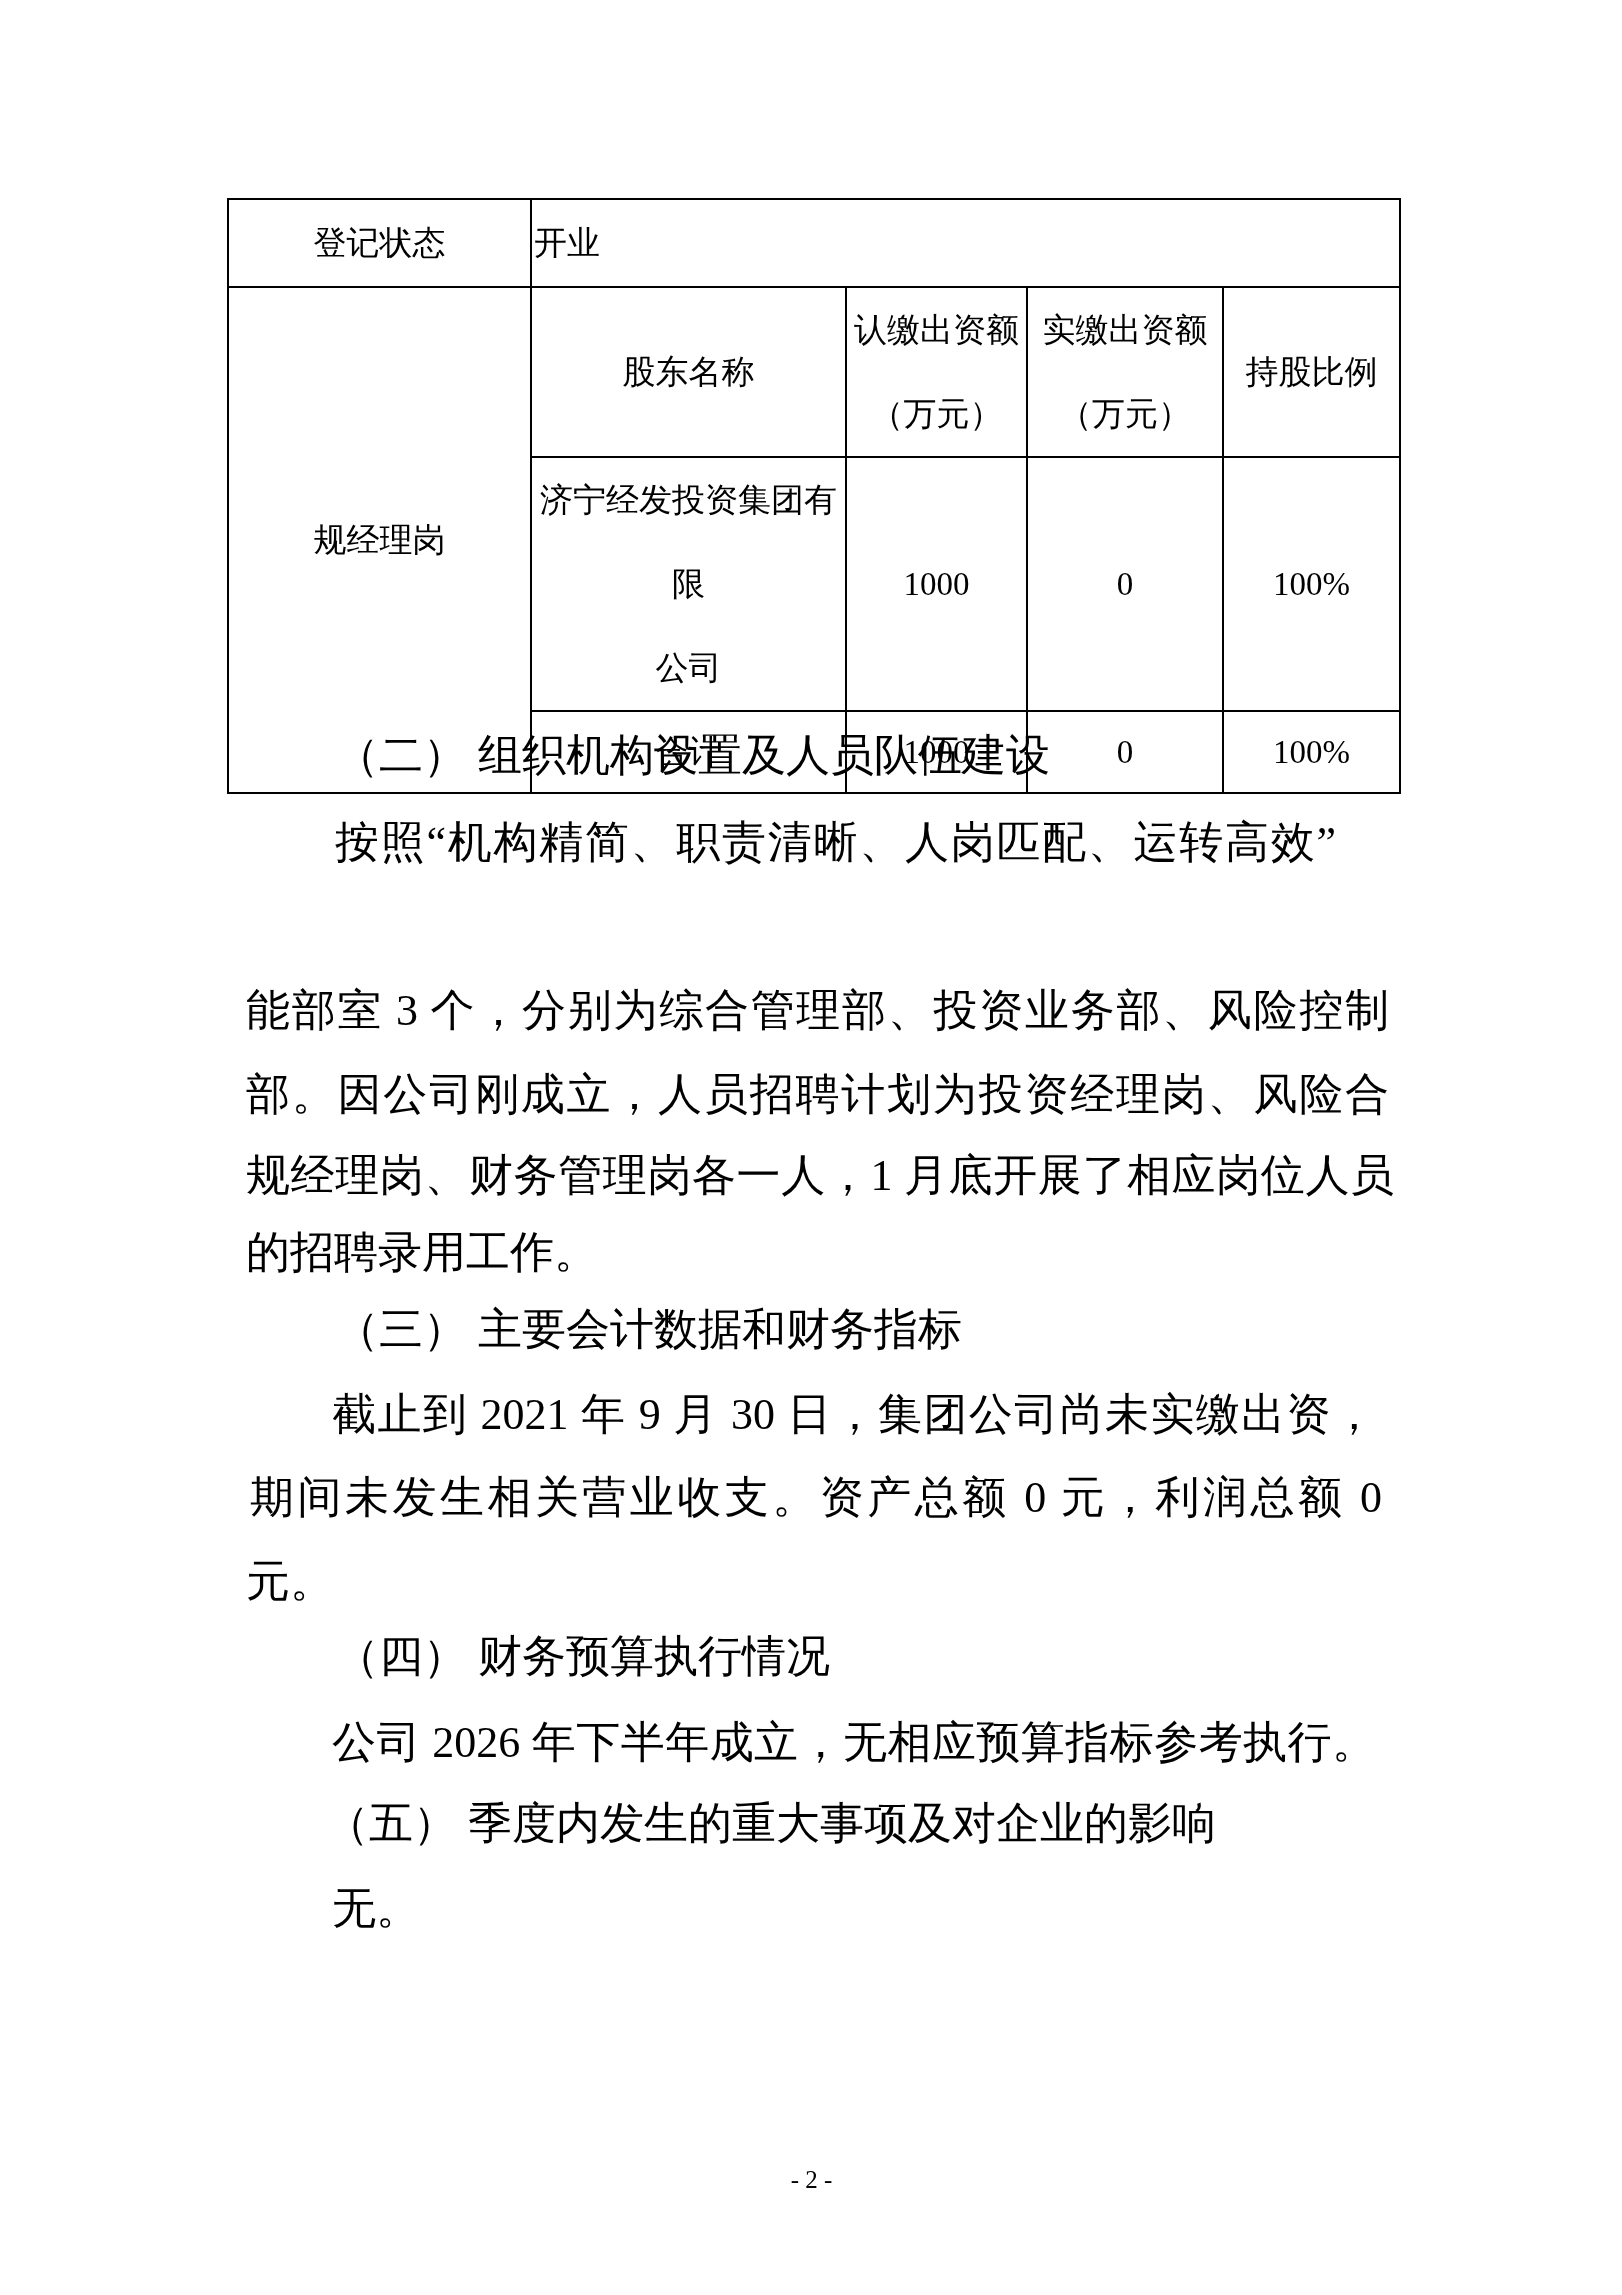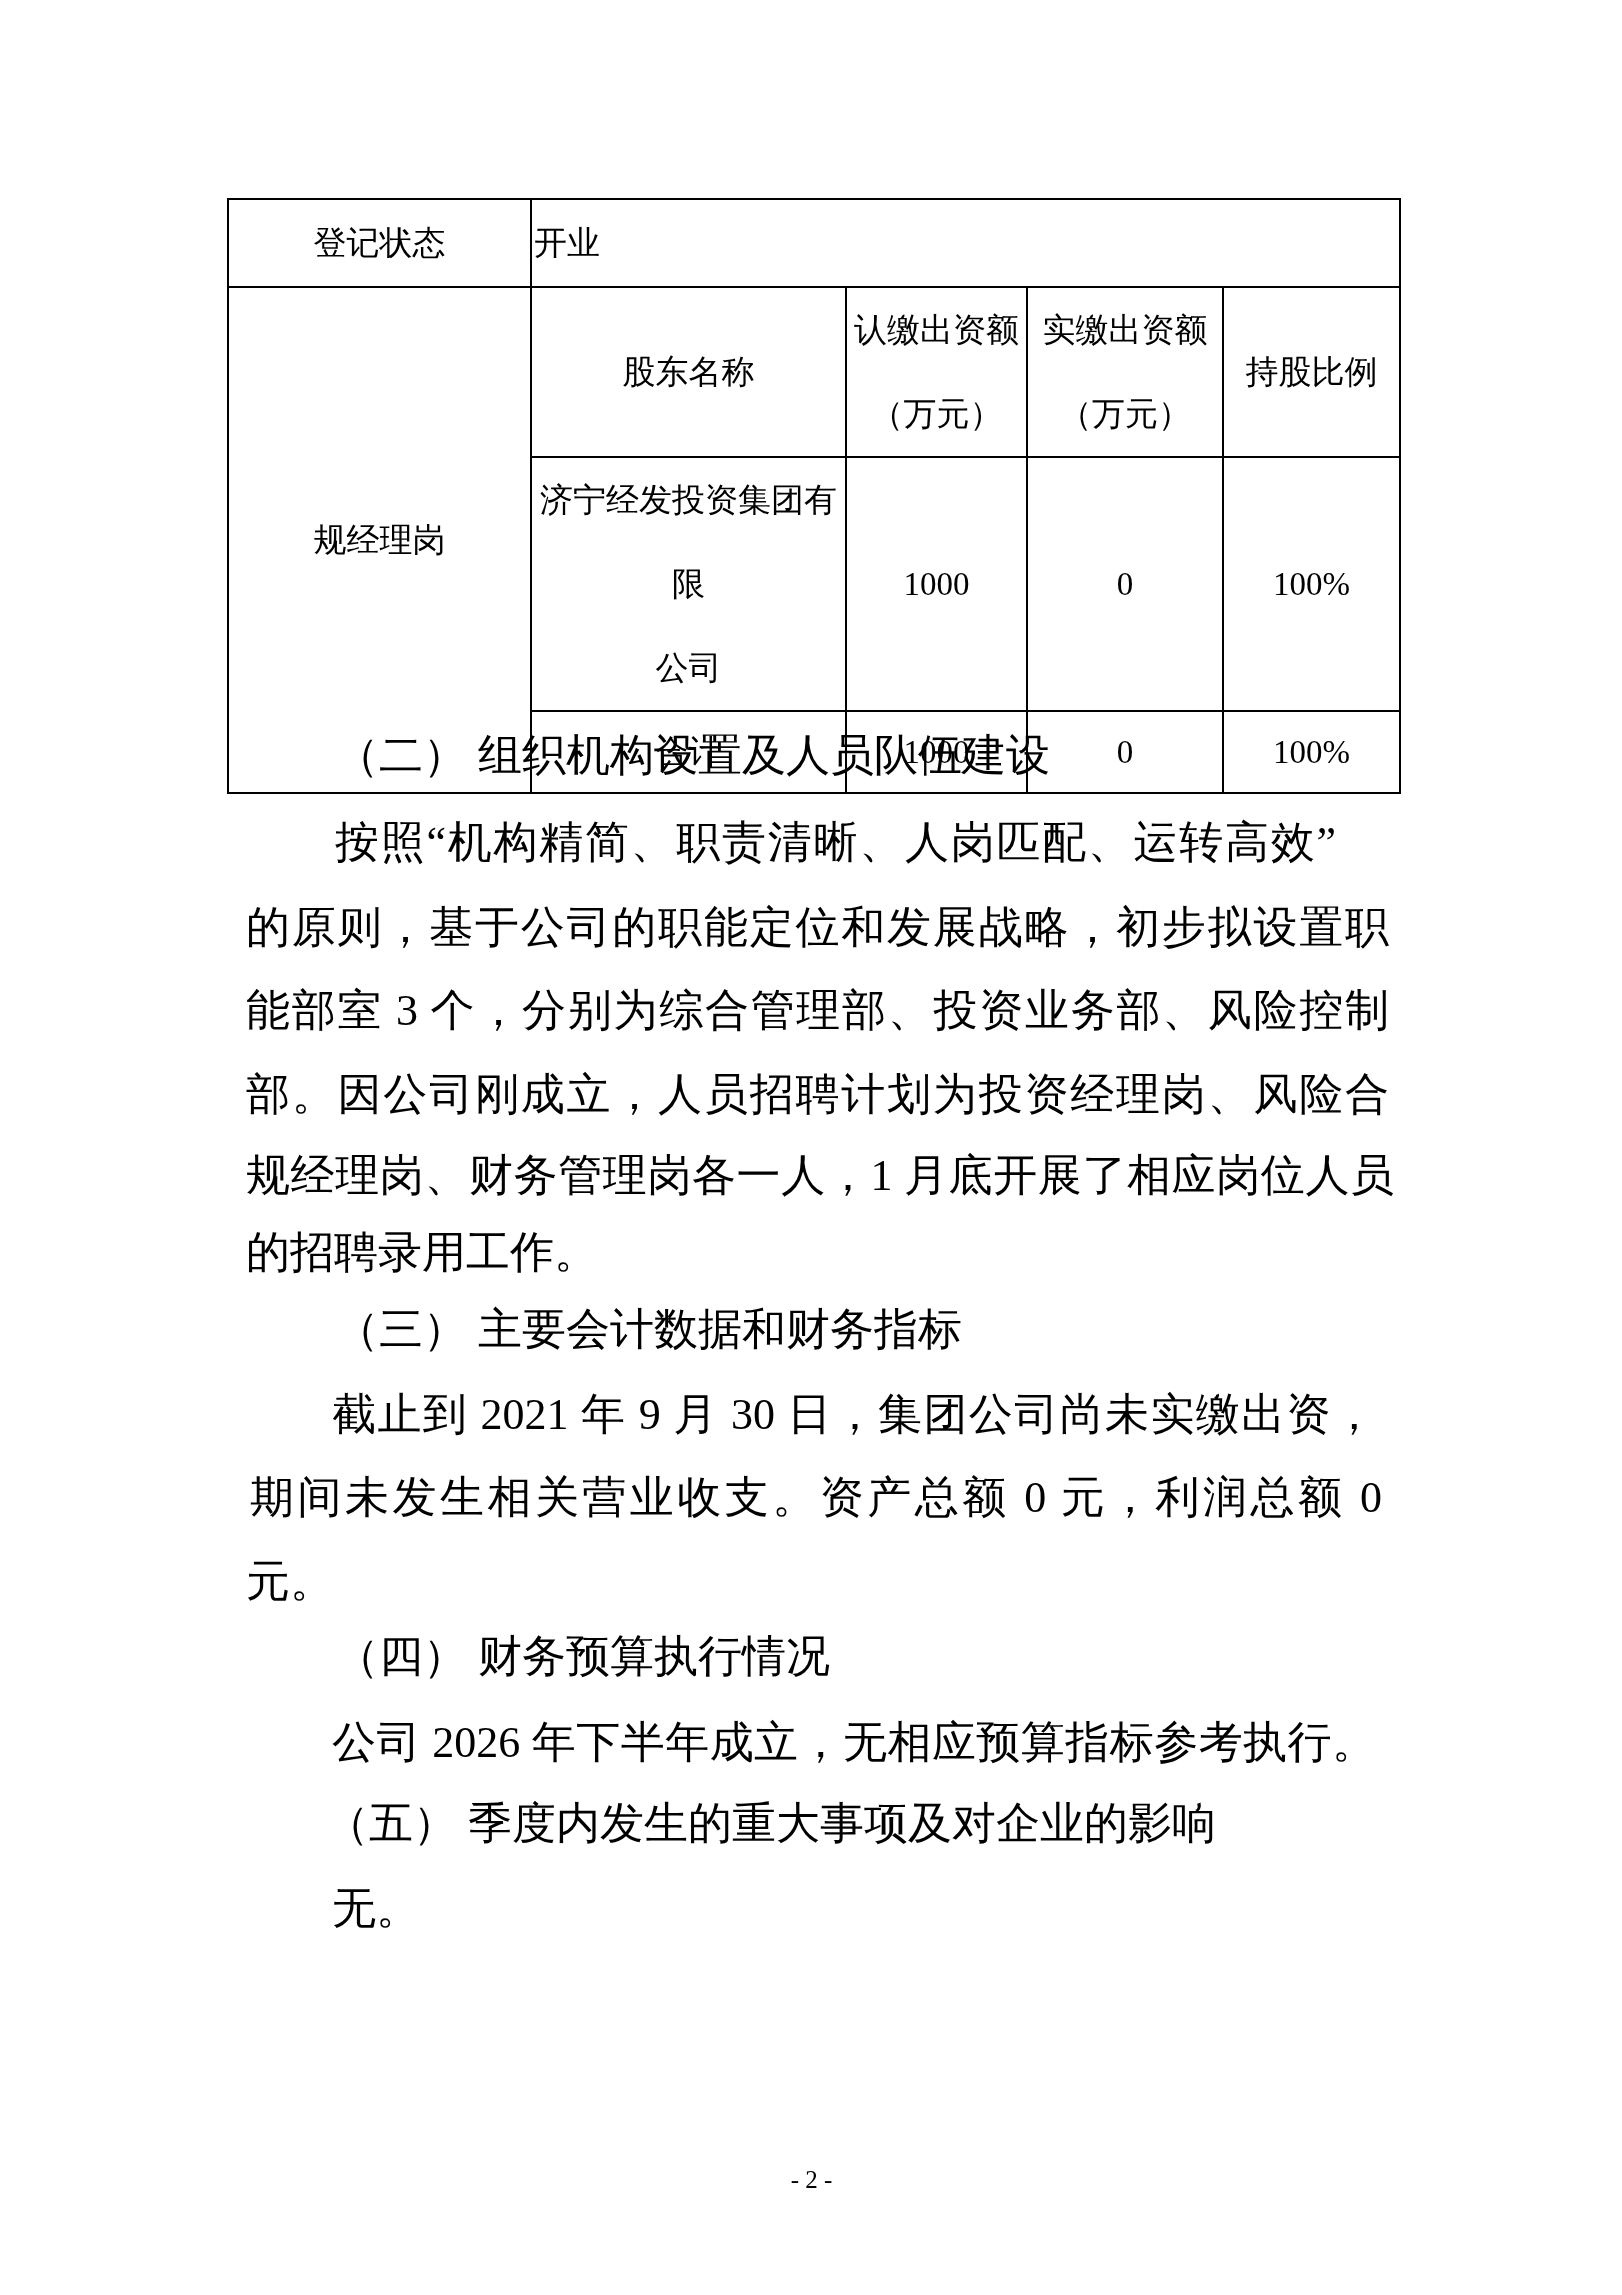--- a/index.html
+++ b/index.html
@@ -80,21 +80,20 @@
         <td>合计</td>
         <td>1000</td>
         <td>0</td>
         <td>100%</td>
       </tr>
     </tbody>
   </table>
 
   <div class="line" style="top:713px;left:335px;">（二） 组织机构设置及人员队伍建设</div>
   <div class="line j" style="top:800px;left:335px;width:1001px;">按照“机构精简、职责清晰、人岗匹配、运转高效”</div>
-  <div class="line j" style="top:885px;left:246px;width:1143px;">的原则，基于公司的职能定位和发展战略，初步拟设置职</div>
   <div class="line j" style="top:968px;left:246px;width:1143px;">能部室 3 个，分别为综合管理部、投资业务部、风险控制</div>
   <div class="line j" style="top:1052px;left:246px;width:1143px;">部。因公司刚成立，人员招聘计划为投资经理岗、风险合</div>
   <div class="line j" style="top:1133px;left:246px;width:1148px;">规经理岗、财务管理岗各一人，1 月底开展了相应岗位人员</div>
   <div class="line" style="top:1210px;left:246px;">的招聘录用工作。</div>
   <div class="line" style="top:1287px;left:335px;">（三） 主要会计数据和财务指标</div>
   <div class="line j" style="top:1372px;left:332px;width:1044px;">截止到 2021 年 9 月 30 日，集团公司尚未实缴出资，</div>
   <div class="line j" style="top:1455px;left:250px;width:1132px;">期间未发生相关营业收支。资产总额 0 元，利润总额 0</div>
   <div class="line" style="top:1539px;left:246px;">元。</div>
   <div class="line" style="top:1614px;left:335px;">（四） 财务预算执行情况</div>
   <div class="line j" style="top:1700px;left:332px;width:1044px;">公司 2026 年下半年成立，无相应预算指标参考执行。</div>

